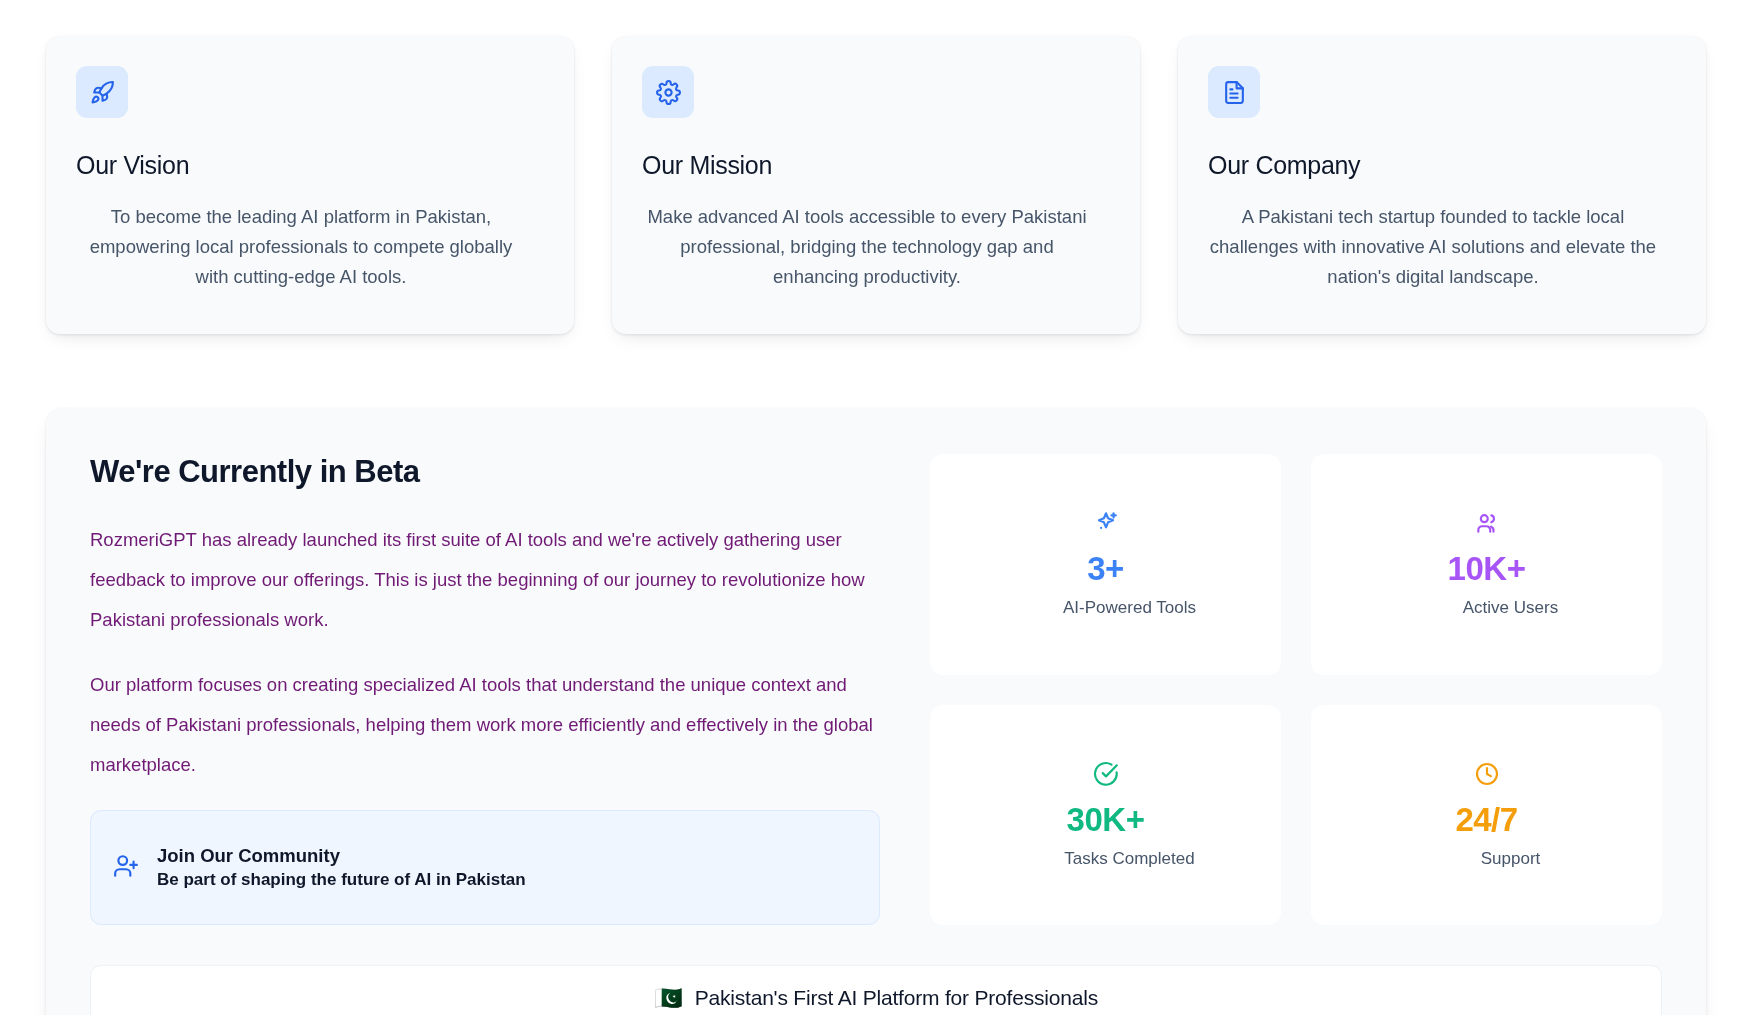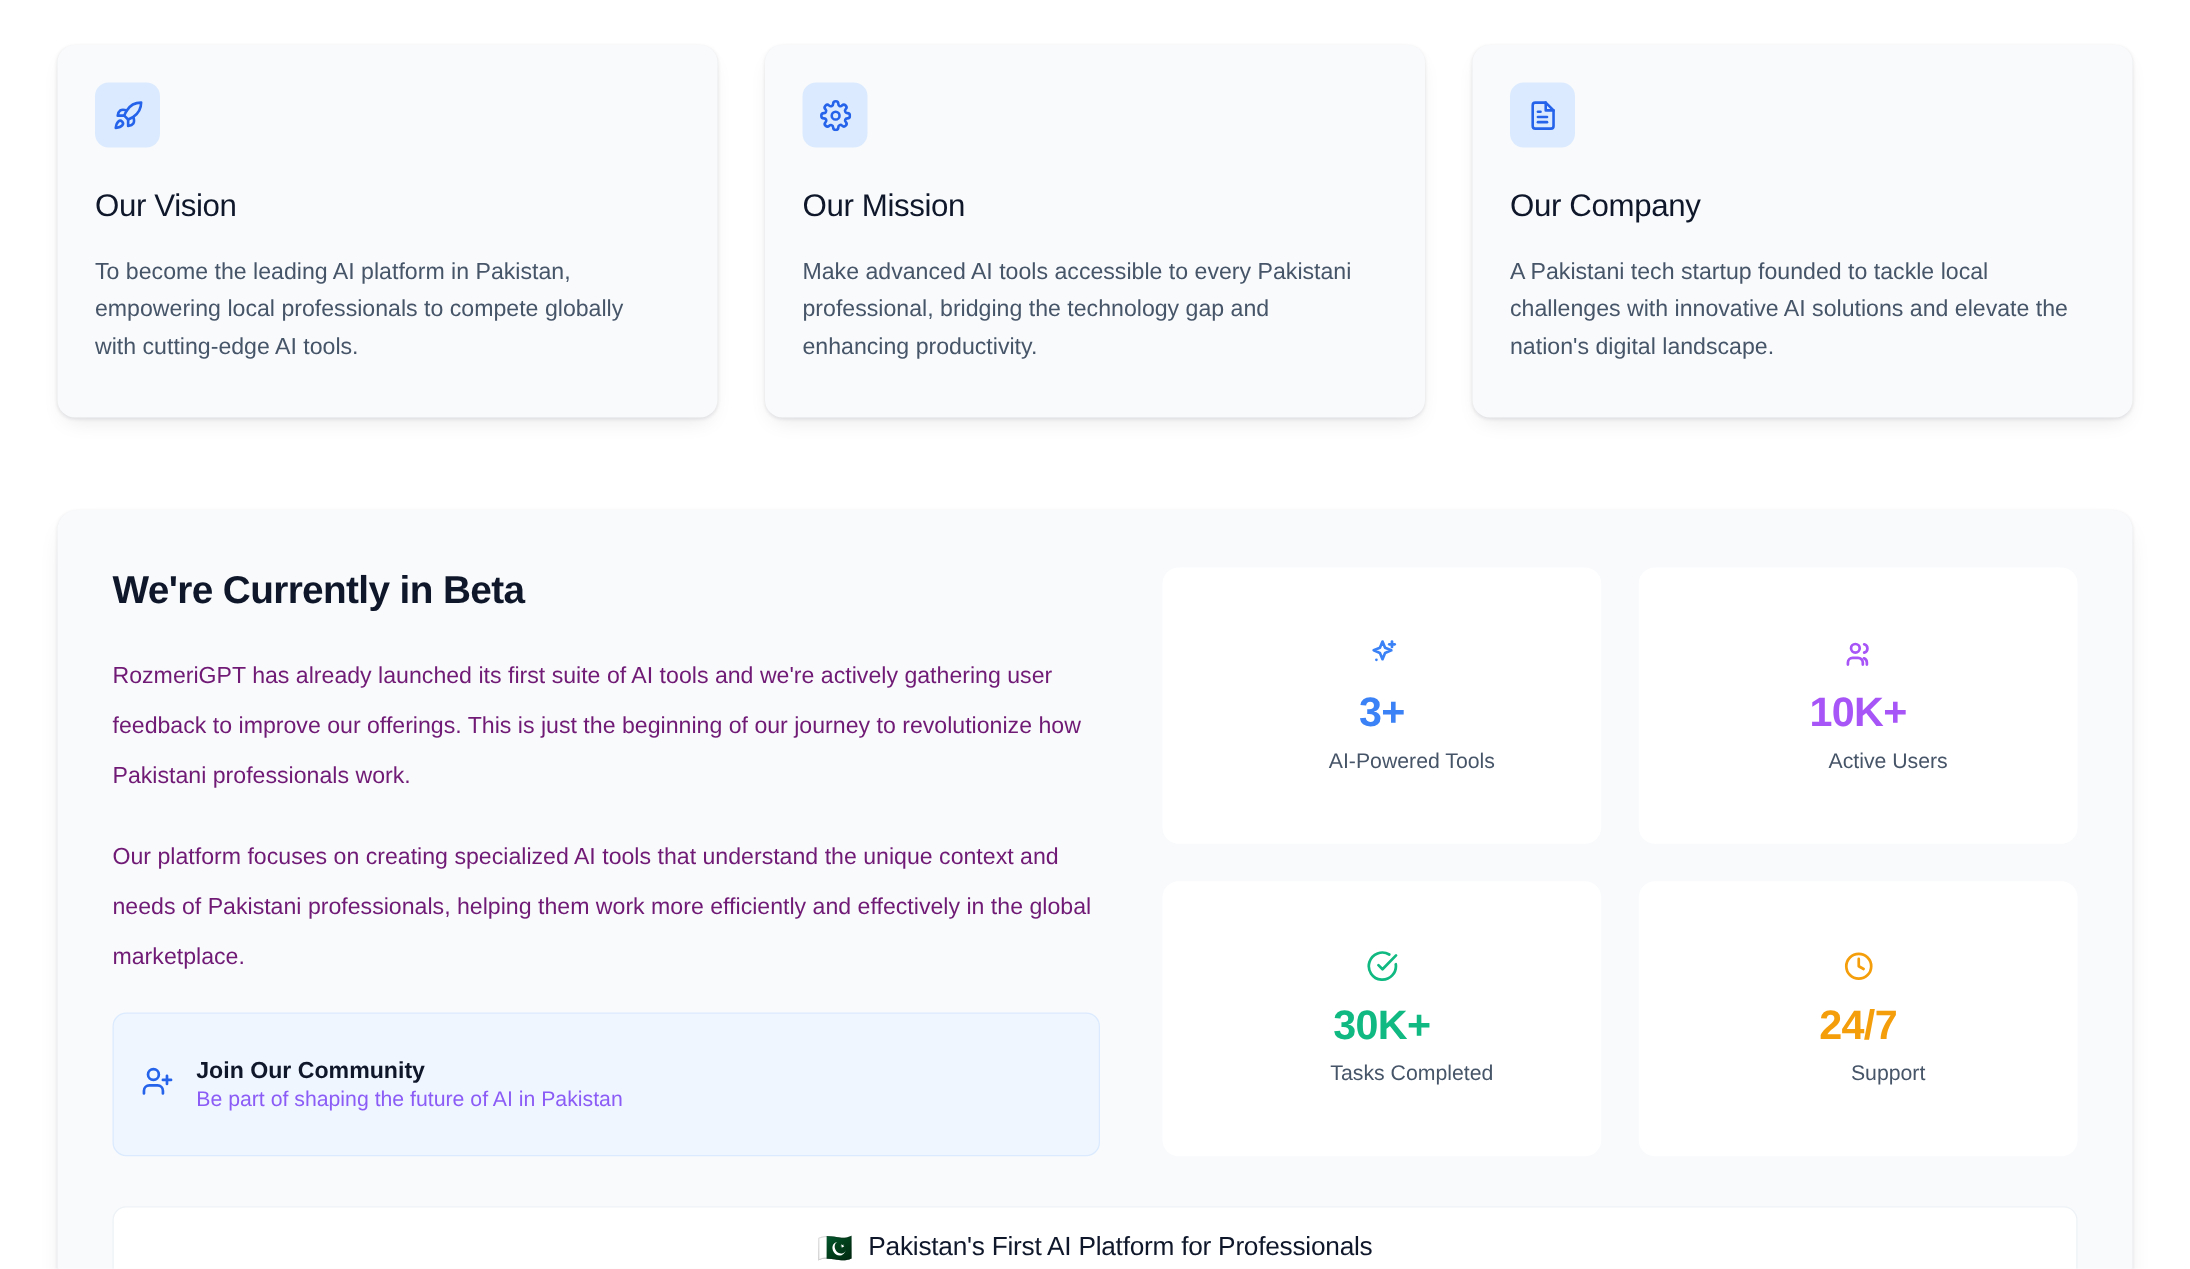--- a/index.html
+++ b/index.html
@@ -54,20 +54,21 @@
     color: #0f172a;
     letter-spacing: -.3px;
     margin-bottom: 22px;
   }
 
   .info-desc {
     font-size: 18.5px;
     line-height: 30px;
     color: #475569;
     max-width: 450px;
+    text-align: center;
   }
 
   
   .beta-panel {
     background: #f8fafc;
     border-radius: 16px;
     box-shadow: 0 1px 3px rgba(15, 23, 42, .09), 0 10px 22px -8px rgba(15, 23, 42, .12);
     padding: 46px 44px 44px 44px;
     display: block;
   }
@@ -103,21 +104,21 @@
     display: flex;
     align-items: center;
     gap: 18px;
     width: 790px;
   }
   .community-box svg { width: 26px; height: 26px; stroke: #2563eb; fill: none;
     stroke-width: 2; stroke-linecap: round; stroke-linejoin: round; flex: none; }
   .community-title {
     font-size: 18.5px; font-weight: bold; color: #0f172a; margin-bottom: 3px;
   }
-  .community-sub { font-size: 17px; color: #8b5cf6; }
+  .community-sub { font-size: 17px; color: #0f172a; font-weight: bold; }
 
   
   .stats-grid {
     display: grid;
     grid-template-columns: repeat(2, 1fr);
     grid-template-rows: repeat(2, 1fr);
     gap: 30px;
     align-content: start;
   }
 

